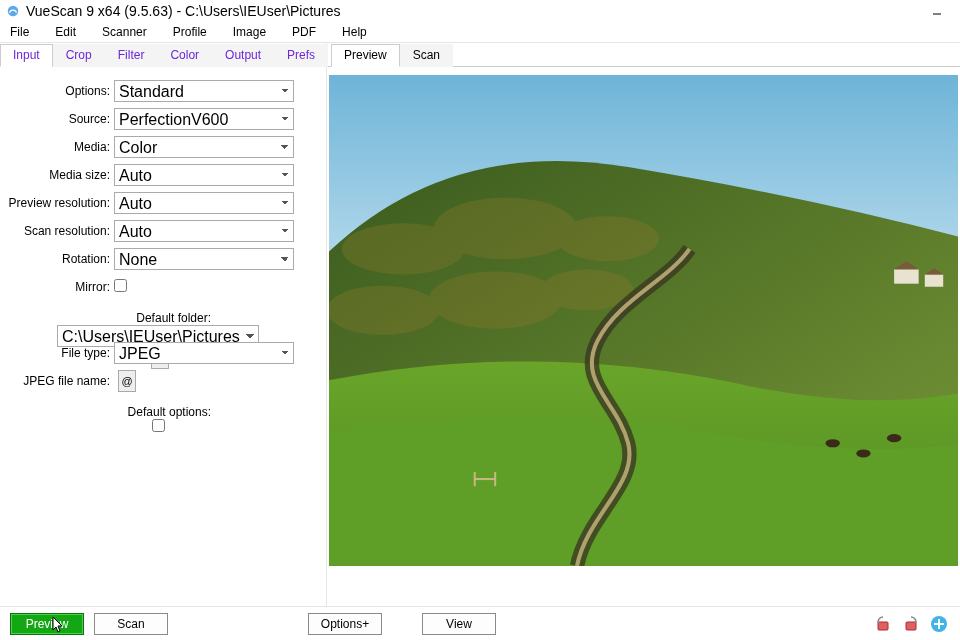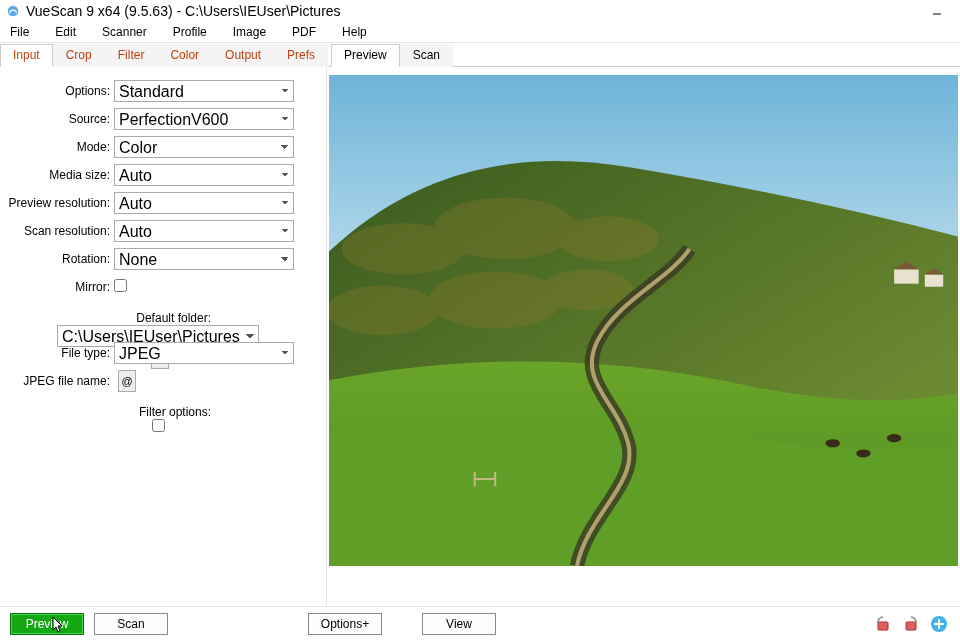--- a/index.html
+++ b/index.html
@@ -6,21 +6,21 @@
   html, body { margin: 0; padding: 0; width: 960px; height: 640px; overflow: hidden; background: #fff; }
   .titlebar { height: 22px; display: flex; align-items: center; padding: 0 6px; font-size: 14px; color: #000; }
   .titlebar .app-icon { width: 14px; height: 14px; margin-right: 6px; }
   .titlebar .spacer { flex: 1; }
   .titlebar .win-btn { width: 34px; height: 20px; display: flex; align-items: center; justify-content: center; font-size: 11px; color: #333; }
   .menubar { height: 20px; display: flex; align-items: center; padding: 0 4px; font-size: 12px; color: #000; gap: 14px; }
   .menubar span { padding: 1px 6px; cursor: default; }
   .content { display: flex; height: calc(640px - 22px - 20px - 34px); border-top: 1px solid #e5e5e5; }
   .left-panel { width: 327px; display: flex; flex-direction: column; border-right: 1px solid #e5e5e5; }
   .tabs { display: flex; font-size: 12px; background: #fff; border-bottom: 1px solid #ccc; height: 24px; }
-  .tabs .tab { padding: 3px 12px 0 12px; cursor: default; color: #c2410c; border: 1px solid transparent; border-bottom: none; position: relative; top: 1px; background: #f4f4f4; height: 23px;}
+  .tabs .tab { padding: 3px 12px 0 12px; cursor: default; color: #6d28d9; border: 1px solid transparent; border-bottom: none; position: relative; top: 1px; background: #f4f4f4; height: 23px;}
   .tabs .tab.active { background: #fff; border: 1px solid #ccc; border-bottom: 1px solid #fff; }
   .form { padding: 10px 10px 0 0; font-size: 12px; color: #000; }
   .row { display: flex; align-items: center; height: 28px; }
   .row.spaced { margin-top: 10px; flex-direction: column; }
   .row label { width: 114px; text-align: right; padding-right: 4px; }
   .row .ctrl { flex: 1; }
   .row .side { width: 18px; margin-left: 4px; }
   select, input[type=text] { width: 100%; height: 22px; font-size: 16px; border: 1px solid #aaa; background: #fff; padding: 0 4px; color: #000; font-family: inherit; }
   select { appearance: none; -webkit-appearance: none; background-image: linear-gradient(45deg, transparent 50%, #555 50%), linear-gradient(-45deg, transparent 50%, #555 50%); background-position: right 8px center, right 4px center; background-size: 4px 4px, 4px 4px; background-repeat: no-repeat; padding-right: 18px; }
   input[type=checkbox] { width: 13px; height: 13px; margin: 0; }
@@ -84,21 +84,21 @@
         <label>Options:</label>
         <div class="ctrl"><select><option>Standard</option></select></div>
         <div class="side"></div>
       </div>
       <div class="row">
         <label>Source:</label>
         <div class="ctrl"><select><option>PerfectionV600</option></select></div>
         <div class="side"></div>
       </div>
       <div class="row">
-        <label>Mode:</label>
+        <label>Media:</label>
         <div class="ctrl"><select><option>Color</option></select></div>
         <div class="side"></div>
       </div>
       <div class="row">
         <label>Media size:</label>
         <div class="ctrl"><select><option>Auto</option></select></div>
         <div class="side"></div>
       </div>
       <div class="row">
         <label>Preview resolution:</label>
@@ -132,21 +132,21 @@
         <div class="ctrl"><select><option>JPEG</option></select></div>
         <div class="side"></div>
       </div>
       <div class="row">
         <label>JPEG file name:</label>
         <div class="side">
             <div class="at-btn">@</div>
           </div>
       </div>
       <div class="row spaced">
-        <label>Filter options:</label>
+        <label>Default options:</label>
         <div class="ctrl" style="flex:0 0 auto;"><input type="checkbox" style=""></div>
         <div class="side"></div>
       </div>
     </div>
   </div>
 
   <div class="right-panel">
     <div class="right-tabs">
       <div class="tab active">Preview</div>
       <div class="tab">Scan</div>

